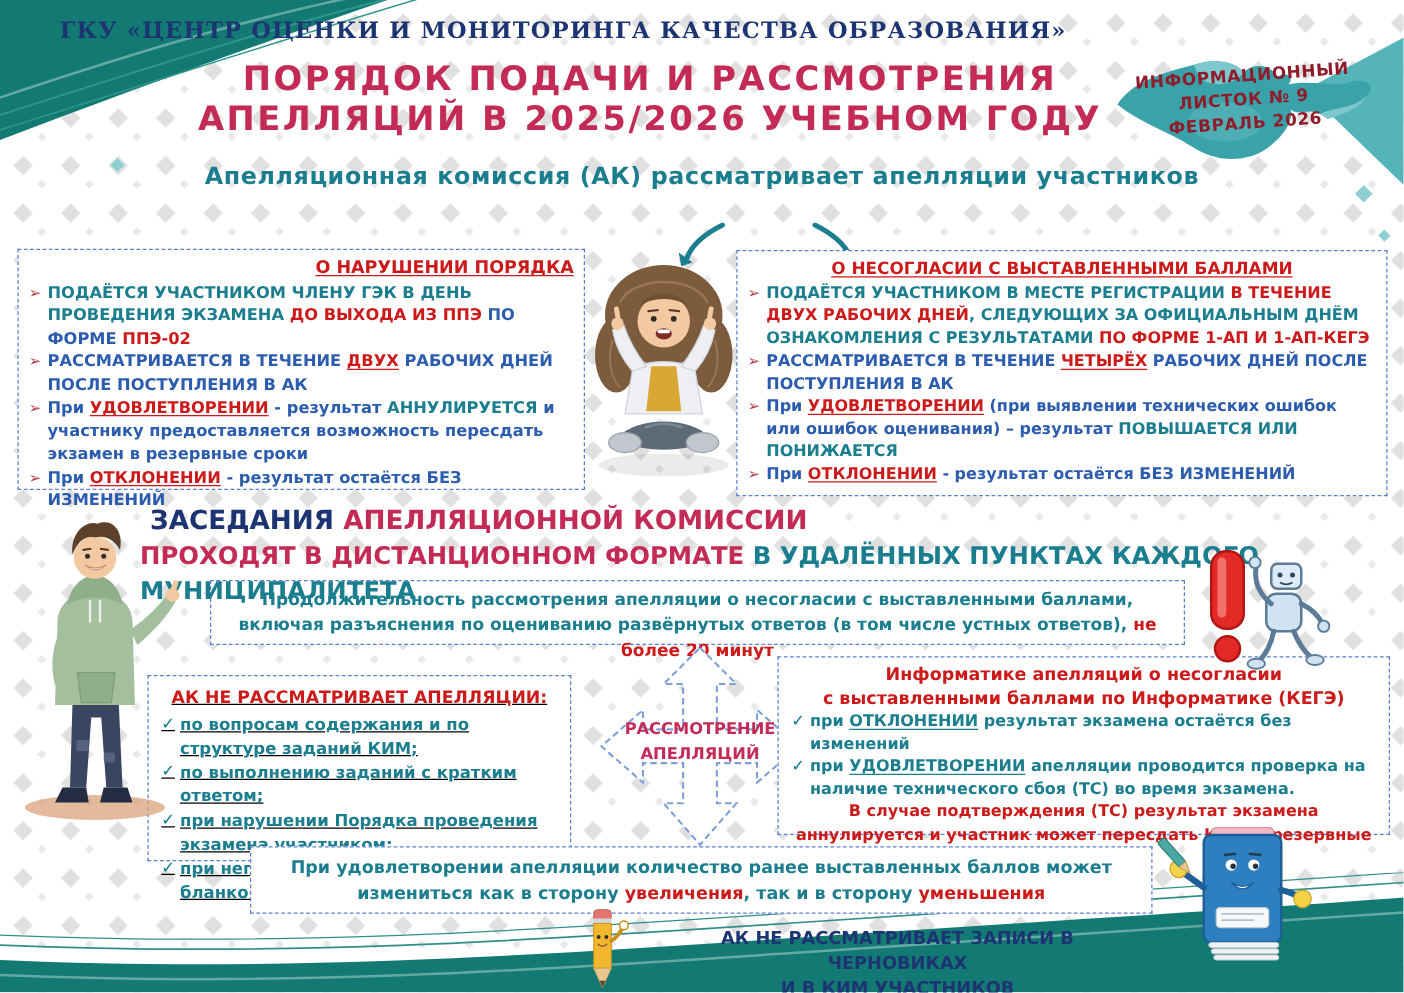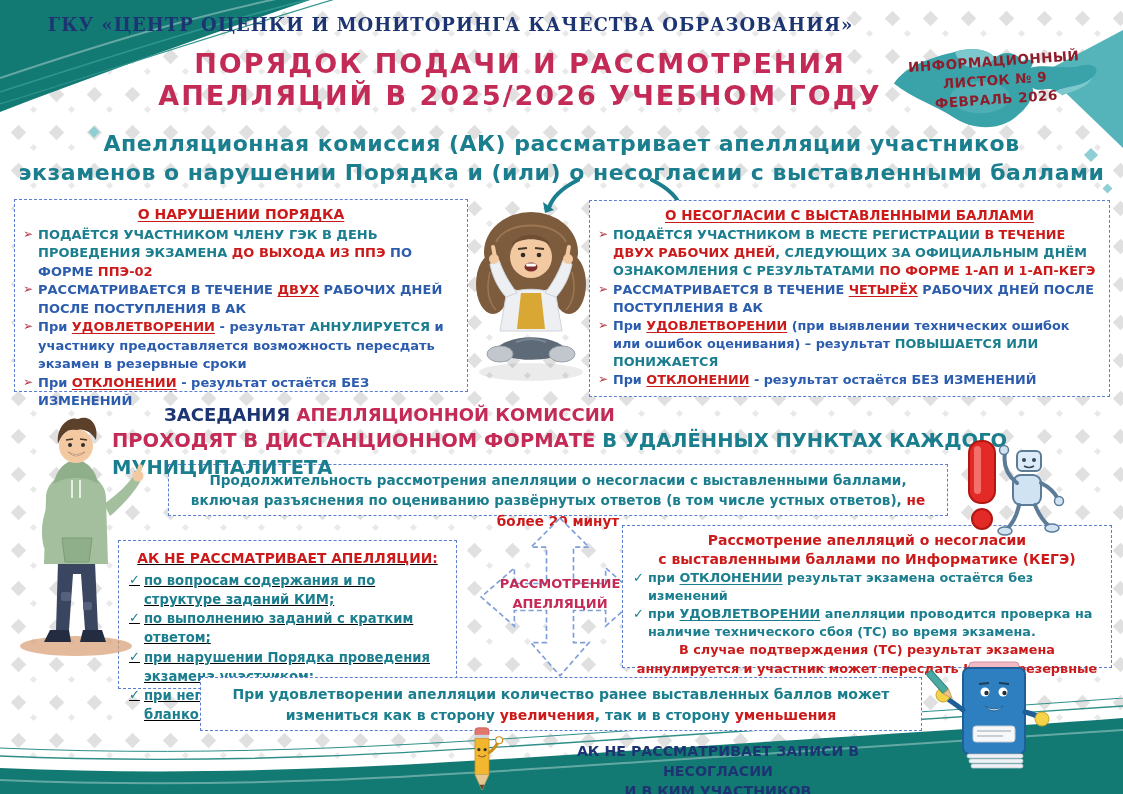--- a/index.html
+++ b/index.html
@@ -15,40 +15,40 @@
   .main-title{top:48px;left:0;width:1040px;text-align:center;font-weight:bold;
     font-size:27px;line-height:1.18;letter-spacing:2px;color:#c42a56;z-index:3;}
 
   .badge{top:38px;left:886px;width:218px;height:100px;z-index:3;}
   .badge svg{position:absolute;top:-4px;left:0;}
   .badge-text{position:absolute;top:14px;left:0;width:218px;text-align:center;
     font-weight:bold;font-size:13.5px;line-height:1.4;letter-spacing:.5px;
     color:#8e1c2b;transform:rotate(-4deg);}
 
   .intro{top:129px;left:0;width:1123px;text-align:center;font-weight:bold;
-    font-size:22px;line-height:1.32;letter-spacing:.5px;color:#1a7e8e;z-index:3;}
+    font-size:19px;line-height:1.32;letter-spacing:.5px;color:#1a7e8e;z-index:3;}
 
   .box{background:#fff;border:1.6px dashed #5b7fd0;z-index:2;box-sizing:border-box;}
   .box-title{text-align:center;font-weight:bold;color:#cc1a1a;
     text-decoration:underline;text-underline-offset:2px;}
   .li{display:flex;align-items:flex-start;font-weight:bold;}
   .li .marker{flex:0 0 15px;color:#b53a45;font-size:12px;line-height:inherit;}
   .li .marker.check{color:#1a7e8e;font-size:13px;}
   .li .txt{flex:1;}
   .u{text-decoration:underline;text-underline-offset:2px;}
 
   .box-violation{left:14px;top:199px;width:454px;height:193px;padding:5px 8px 4px 8px;
     font-size:13px;line-height:1.42;}
-  .box-violation .box-title{font-size:14px;margin-bottom:1px;}
+  .box-violation .box-title{font-size:14px;margin-bottom:1px;text-align:right;}
   .box-scores{left:589px;top:200px;width:521px;height:197px;padding:5px 8px 4px 8px;
     font-size:12.8px;line-height:1.42;}
   .box-scores .box-title{font-size:13.5px;margin-bottom:1px;}
 
   .session{top:402px;left:112px;width:1000px;font-weight:bold;z-index:3;}
-  .session .l1{font-size:18px;line-height:1.4;padding-left:8px;margin-left:44px;}
+  .session .l1{font-size:21px;line-height:1.4;padding-left:8px;}
   .session .l2{font-size:19.5px;line-height:1.4;}
 
   .duration{left:168px;top:464px;width:780px;height:52px;padding:5px 12px;
     text-align:center;font-weight:bold;font-size:13.6px;line-height:1.5;color:#1a7e8e;}
 
   .box-nc{left:118px;top:540px;width:339px;height:149px;padding:7px 10px;
     font-size:13.2px;line-height:1.45;text-decoration:underline;}
   .box-nc .box-title{font-size:13.8px;text-decoration:none;margin-bottom:3px;}
   .box-nc .li{color:#1a7e8e;}
 
@@ -120,21 +120,20 @@
   </svg>
   <div class="badge-text">
     <div>ИНФОРМАЦИОННЫЙ</div>
     <div>ЛИСТОК № 9</div>
     <div>ФЕВРАЛЬ 2026</div>
   </div>
 </div>
 
 <div class="abs intro">
   <div>Апелляционная комиссия (АК) рассматривает апелляции участников</div>
-  <div>экзаменов о нарушении Порядка и (или) о несогласии с выставленными баллами</div>
 </div>
 
 <svg class="abs" style="left:540px;top:178px;z-index:2;" width="150" height="36">
   <path d="M38,2 C22,10 12,20 9,30" stroke="#1a7e8e" stroke-width="4" fill="none" stroke-linecap="round"></path>
   <polygon points="3,24 14,32 5,35" fill="#1a7e8e"></polygon>
   <path d="M112,2 C128,10 138,20 141,30" stroke="#1a7e8e" stroke-width="4" fill="none" stroke-linecap="round"></path>
   <polygon points="147,24 136,32 145,35" fill="#1a7e8e"></polygon>
 </svg>
 
 <div class="abs box box-violation">
@@ -284,21 +283,21 @@
     <polygon points="80,4 108,32 93,32 93,67 124,67 124,52 156,80 124,108 124,93 93,93 93,124 108,124 80,156 52,124 67,124 67,93 36,93 36,108 4,80 36,52 36,67 67,67 67,32 52,32" fill="#ffffff" stroke="#7f9ed8" stroke-width="1.6" stroke-dasharray="5 3"></polygon>
   </svg>
   <div class="cross-text">
     <div>РАССМОТРЕНИЕ</div>
     <div>АПЕЛЛЯЦИЙ</div>
   </div>
 </div>
 
 <div class="abs box box-kege">
   <div class="box-title" style="color:#cc1a1a;">
-    <div>Рассмотрение апелляций о несогласии</div>
+    <div>Информатике апелляций о несогласии</div>
     <div>с выставленными баллами по Информатике (КЕГЭ)</div>
   </div>
   <div class="li">
     <span class="marker check">✓</span>
     <div class="txt"><span style="color: rgb(26, 126, 142);">при </span><span class="u" style="color: rgb(26, 126, 142);">ОТКЛОНЕНИИ</span><span style="color: rgb(26, 126, 142);"> результат экзамена остаётся без изменений</span></div>
   </div>
   <div class="li">
     <span class="marker check">✓</span>
     <div class="txt"><span style="color: rgb(26, 126, 142);">при </span><span class="u" style="color: rgb(26, 126, 142);">УДОВЛЕТВОРЕНИИ</span><span style="color: rgb(26, 126, 142);"> апелляции проводится проверка на наличие технического сбоя (ТС) во время экзамена.</span></div>
   </div>
@@ -316,21 +315,21 @@
   <polygon points="26,70 44,70 35,90" fill="#e8c791" stroke="#c9a25f"></polygon>
   <polygon points="32,83 38,83 35,90" fill="#5a4632"></polygon>
   <circle cx="31" cy="38" r="2" fill="#2e2e2e"></circle>
   <circle cx="39" cy="38" r="2" fill="#2e2e2e"></circle>
   <path d="M30,45 Q35,50 40,45" stroke="#8a5a3a" stroke-width="1.5" fill="none"></path>
   <path d="M44,42 C50,38 54,32 56,28" stroke="#c98f1b" stroke-width="4" fill="none" stroke-linecap="round"></path>
   <circle cx="57" cy="26" r="4.5" fill="#fff" stroke="#c98f1b" stroke-width="1.5"></circle>
 </svg>
 
 <div class="abs drafts">
-  <div>АК НЕ РАССМАТРИВАЕТ ЗАПИСИ В НЕСОГЛАСИИ</div>
+  <div>АК НЕ РАССМАТРИВАЕТ ЗАПИСИ В ЧЕРНОВИКАХ</div>
   <div>И В КИМ УЧАСТНИКОВ</div>
 </div>
 
 <svg class="abs char" style="left:925px;top:650px;" width="140" height="140" viewBox="0 0 140 140">
   <rect x="44" y="12" width="50" height="10" rx="4" fill="#f0b9c4" stroke="#d492a0"></rect>
   <rect x="38" y="18" width="62" height="86" rx="6" fill="#2e7fc0" stroke="#1d5f96" stroke-width="2"></rect>
   <rect x="42" y="104" width="56" height="4" rx="2" fill="#eef2f5" stroke="#c3ccd4" stroke-width="0.8"></rect>
   <rect x="44" y="109" width="54" height="4" rx="2" fill="#eef2f5" stroke="#c3ccd4" stroke-width="0.8"></rect>
   <rect x="46" y="114" width="52" height="4" rx="2" fill="#eef2f5" stroke="#c3ccd4" stroke-width="0.8"></rect>
   <rect x="48" y="76" width="42" height="16" rx="3" fill="#f6f8fa" stroke="#c3ccd4"></rect>

